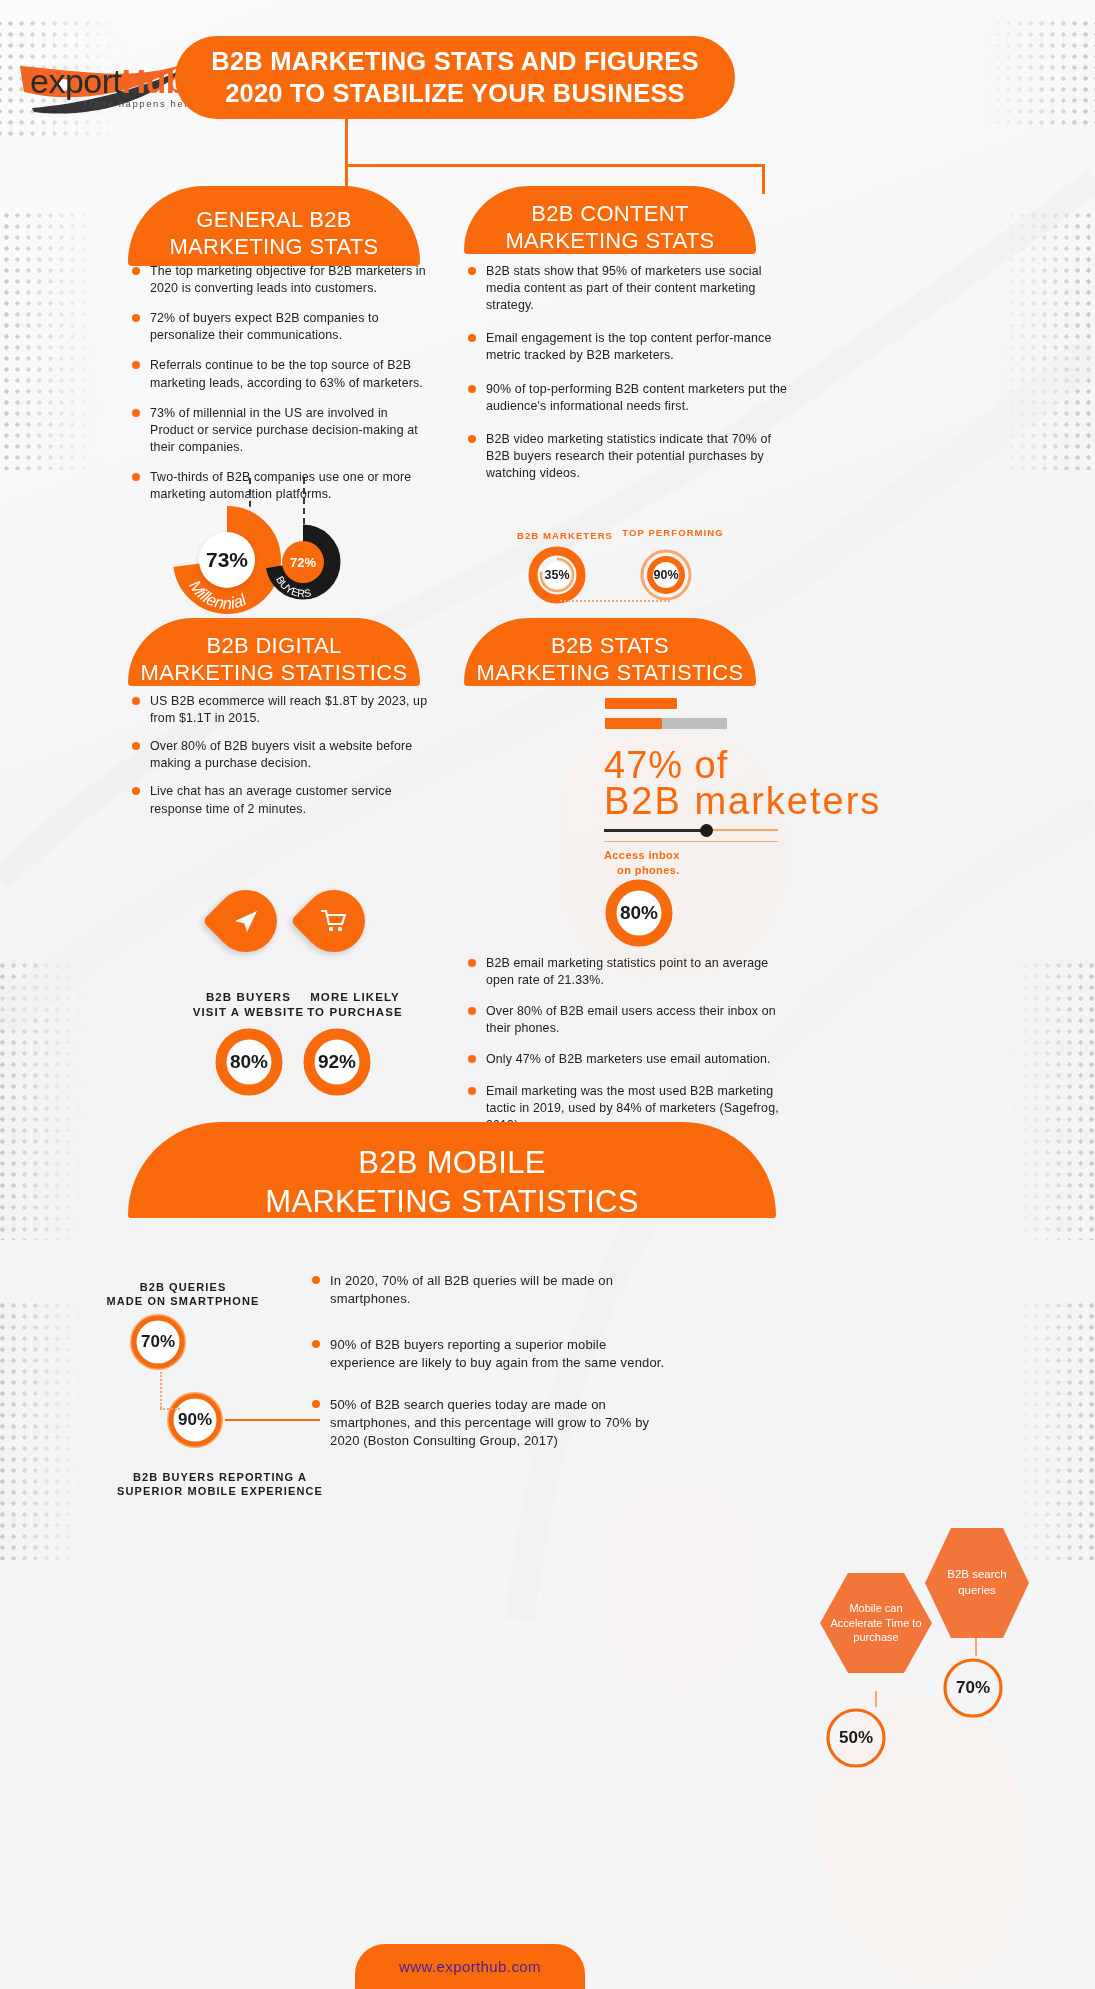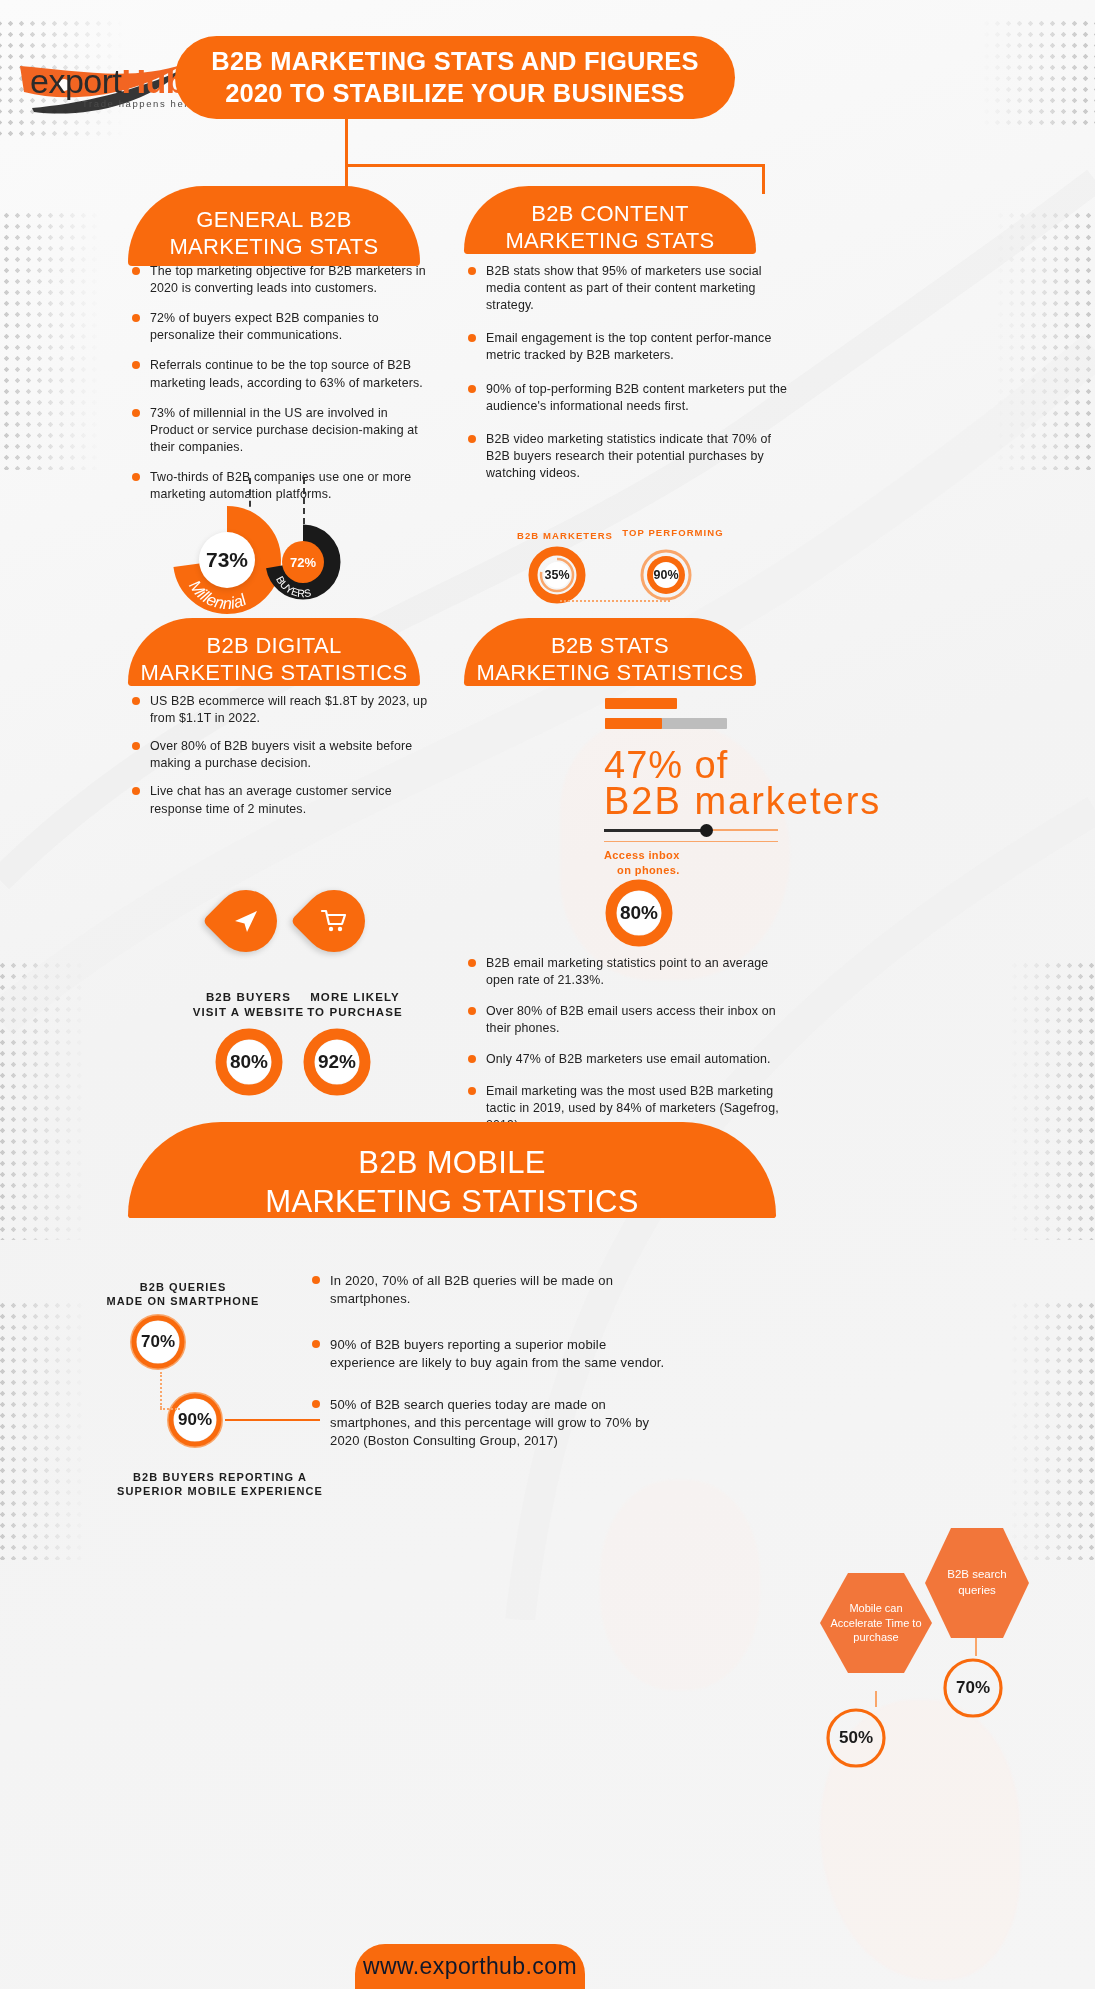--- a/index.html
+++ b/index.html
@@ -185,21 +185,21 @@
     font-size: 11.5px; line-height: 1.35;
     padding: 4px;
   }
 
   
   .footer-pill {
     position:absolute;
     background:#f96a0d;
     border-radius: 30px 30px 0 0;
     display:flex; align-items:center; justify-content:center;
-    color:#0f172a; font-size: 23px; letter-spacing: .4px;
+    color:#4c1d95; font-size: 15px; letter-spacing: .4px;
   }
 
   .thinline { position:absolute; background:#f9a66a; height:1px; }
   .dotted-link { position:absolute; border-top: 2px dotted #f9a66a; }
   .dotted-linkv { position:absolute; border-left: 2px dotted #f9a66a; }
 </style>
 </head>
 <body>
 
 <div id="page">
@@ -330,21 +330,21 @@
   <div class="dotted-link" style="left:560px; top:600px; width:110px;"></div>
 
   <div class="dome" style="left:128px; top:618px; width:292px; height:68px;">
     <div>
       <div>B2B DIGITAL</div>
       <div>MARKETING STATISTICS</div>
     </div>
   </div>
 
   <div class="bullets" style="left:130px; top:693px; width:300px;">
-    <div class="bullet" style="margin-bottom:11px;">US B2B ecommerce will reach $1.8T by 2023, up from $1.1T in 2022.</div>
+    <div class="bullet" style="margin-bottom:11px;">US B2B ecommerce will reach $1.8T by 2023, up from $1.1T in 2015.</div>
     <div class="bullet" style="margin-bottom:11px;">Over 80% of B2B buyers visit a website before making a purchase decision.</div>
     <div class="bullet">Live chat has an average customer service response time of 2 minutes.</div>
   </div>
 
   <div class="pin" style="left:215px; top:890px;">
     <div class="body"></div>
     <div class="glyph">
       <svg width="28" height="28" viewBox="0 0 28 28">
           <path d="M3 14 L25 4 L15 25 L12.5 16.5 Z" fill="#fff"></path>
         </svg>

